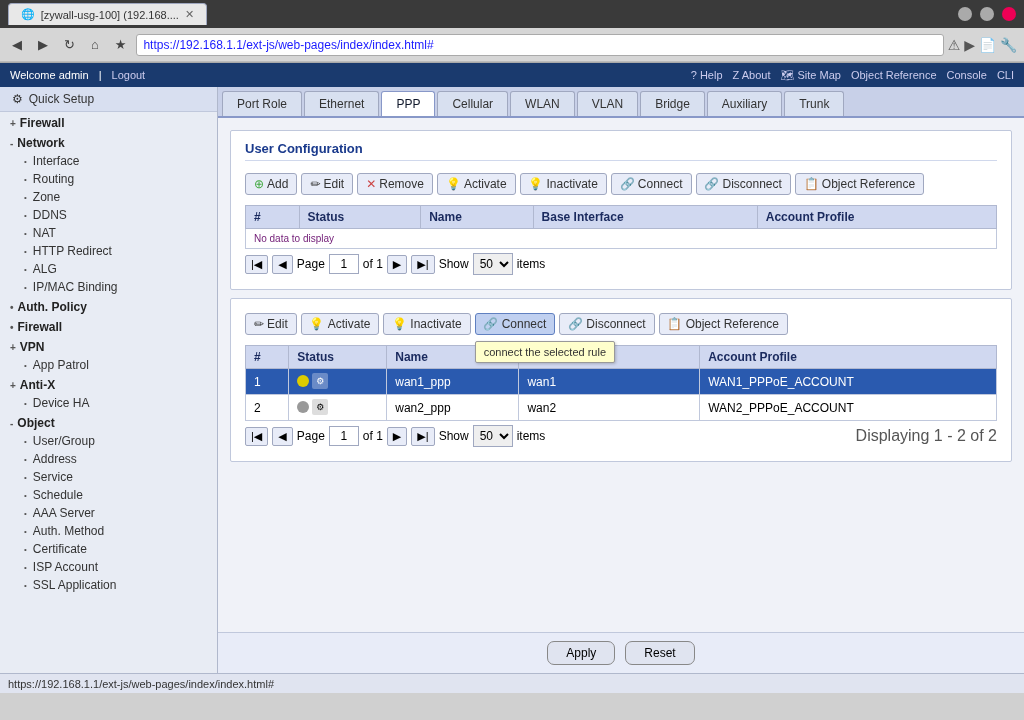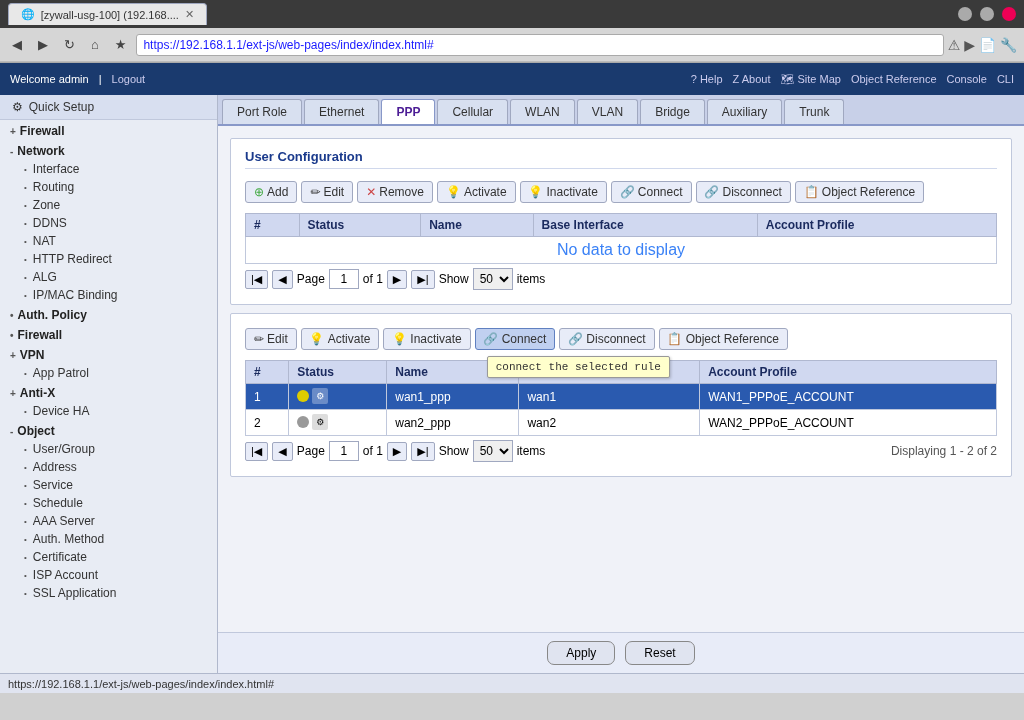--- a/index.html
+++ b/index.html
@@ -24,21 +24,21 @@
 
     .translation-bar { background: #f0f4ff; border-bottom: 1px solid #c0c8e0; padding: 4px 10px; display: flex; align-items: center; gap: 8px; font-size: 12px; }
     .translate-btn { background: #e0e8ff; border: 1px solid #99b; border-radius: 3px; padding: 2px 10px; cursor: pointer; }
     .lang-select { border: 1px solid #99b; border-radius: 3px; padding: 1px 4px; background: white; font-size: 11px; }
     .options-btn { margin-left: auto; background: #e0e8ff; border: 1px solid #99b; border-radius: 3px; padding: 2px 10px; cursor: pointer; display: flex; align-items: center; gap: 4px; }
 
     
     .app-container { display: flex; flex-direction: column; height: calc(720px - 28px - 34px - 28px); }
 
     
-    .top-nav { background: #1a3a6e; color: white; display: flex; align-items: center; justify-content: space-between; padding: 2px 10px; font-size: 11px; height: 32px; }
+    .top-nav { background: #1a3a6e; color: white; display: flex; align-items: center; justify-content: space-between; padding: 2px 10px; font-size: 11px; height: 24px; }
     .top-nav-left { display: flex; gap: 10px; }
     .top-nav-right { display: flex; gap: 10px; }
     .top-nav a { color: #cce; text-decoration: none; font-size: 11px; }
 
     
     .app-header { background: linear-gradient(135deg, #1a3a8c 0%, #2a5abf 60%, #4a7ad0 100%); padding: 6px 14px; display: flex; align-items: center; gap: 10px; height: 44px; }
     .app-logo { color: white; font-size: 22px; font-weight: bold; letter-spacing: 1px; }
     .app-logo span { color: #66aaff; }
     .app-product { color: #cce; font-size: 13px; font-weight: normal; margin-left: 4px; }
 
@@ -53,21 +53,21 @@
     .sidebar-subitem { padding: 2px 8px 2px 24px; cursor: pointer; color: #333; font-size: 12px; display: flex; align-items: center; gap: 4px; }
     .expand-icon { font-size: 10px; color: #555; }
     .bullet { color: #555; font-size: 8px; margin-right: 2px; }
 
     
     .content-area { flex: 1; display: flex; flex-direction: column; overflow: hidden; background: #f0f2f8; }
 
     
     .tab-bar { display: flex; background: #c8d0e8; border-bottom: 2px solid #8898c8; padding: 4px 4px 0; gap: 2px; }
     .tab { padding: 5px 14px; border: 1px solid #a0a8c0; border-bottom: none; border-radius: 3px 3px 0 0; background: #d8e0f0; color: #333; cursor: pointer; font-size: 12px; }
-    .tab.active { background: white; border-color: #8898c8; font-weight: bold; color: #4c1d95; }
+    .tab.active { background: white; border-color: #8898c8; font-weight: normal; color: #0f172a; }
 
     
     .section { padding: 10px 14px; background: white; margin: 8px; border: 1px solid #c0c8dc; border-radius: 2px; }
     .section-title { font-size: 13px; font-weight: bold; color: #1a3a8c; margin-bottom: 8px; border-bottom: 1px solid #d0d8ec; padding-bottom: 4px; }
 
     
     .table-toolbar { display: flex; align-items: center; gap: 4px; margin-bottom: 6px; padding: 4px 0; }
     .tool-btn { display: flex; align-items: center; gap: 3px; padding: 3px 8px; border: 1px solid #a0a8c0; border-radius: 3px; background: #e8ecf8; color: #333; cursor: pointer; font-size: 12px; }
     .tool-btn.active-btn { background: #c0d0f0; border-color: #6080c0; }
 
@@ -86,22 +86,22 @@
     .page-input { width: 30px; border: 1px solid #a0a8c0; padding: 2px 4px; text-align: center; font-size: 12px; }
     .page-select { border: 1px solid #a0a8c0; padding: 2px 2px; font-size: 12px; }
 
     
     .content-footer { display: flex; justify-content: center; gap: 10px; padding: 8px; background: #e8ecf8; border-top: 1px solid #c0c8dc; }
     .footer-btn { padding: 4px 18px; border: 1px solid #888; border-radius: 7px; background: #e0e4f0; cursor: pointer; font-size: 12px; }
 
     
     .status-bar { background: #e0e4f0; border-top: 1px solid #b0b8cc; padding: 2px 8px; font-size: 11px; color: #333; height: 20px; display: flex; align-items: center; }
 
-    .no-data { text-align: center; color: #3b82f6; font-size: 16px; padding: 4px 8px; }
-    .displaying { text-align: right; color: #555; font-size: 12px; }
+    .no-data { text-align: left; color: #701a75; font-size: 10px; padding: 4px 8px; }
+    .displaying { text-align: right; color: #555; font-size: 16px; }
 
     .connect-btn-container { position: relative; }
   </style>
 </head>
 <body>
 
 <div class="browser-chrome">
   <div class="browser-titlebar">
     <div class="tab">
       <span>🌐</span>
@@ -363,21 +363,21 @@
             </button>
             <button class="tool-btn">
               <span style="color:#aaa;">💡</span>
               <span>Inactivate</span>
             </button>
             <div class="connect-btn-container">
               <button class="tool-btn active-btn">
                 <span>🔗</span>
                 <span>Connect</span>
               </button>
-              <div class="tooltip-box" style="top:28px;left:12px;white-space:nowrap;font-family:Liberation Mono, monospace;">connect the selected rule</div>
+              <div class="tooltip-box" style="top:28px;left:0;white-space:nowrap;">connect the selected rule</div>
             </div>
             <button class="tool-btn">
               <span>🔗</span>
               <span>Disconnect</span>
             </button>
             <button class="tool-btn">
               <span>📋</span>
               <span>Object Reference</span>
             </button>
           </div>

